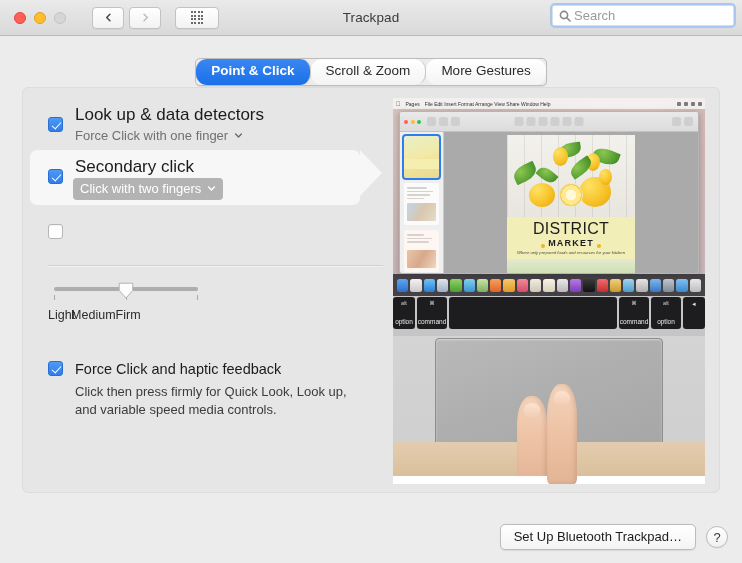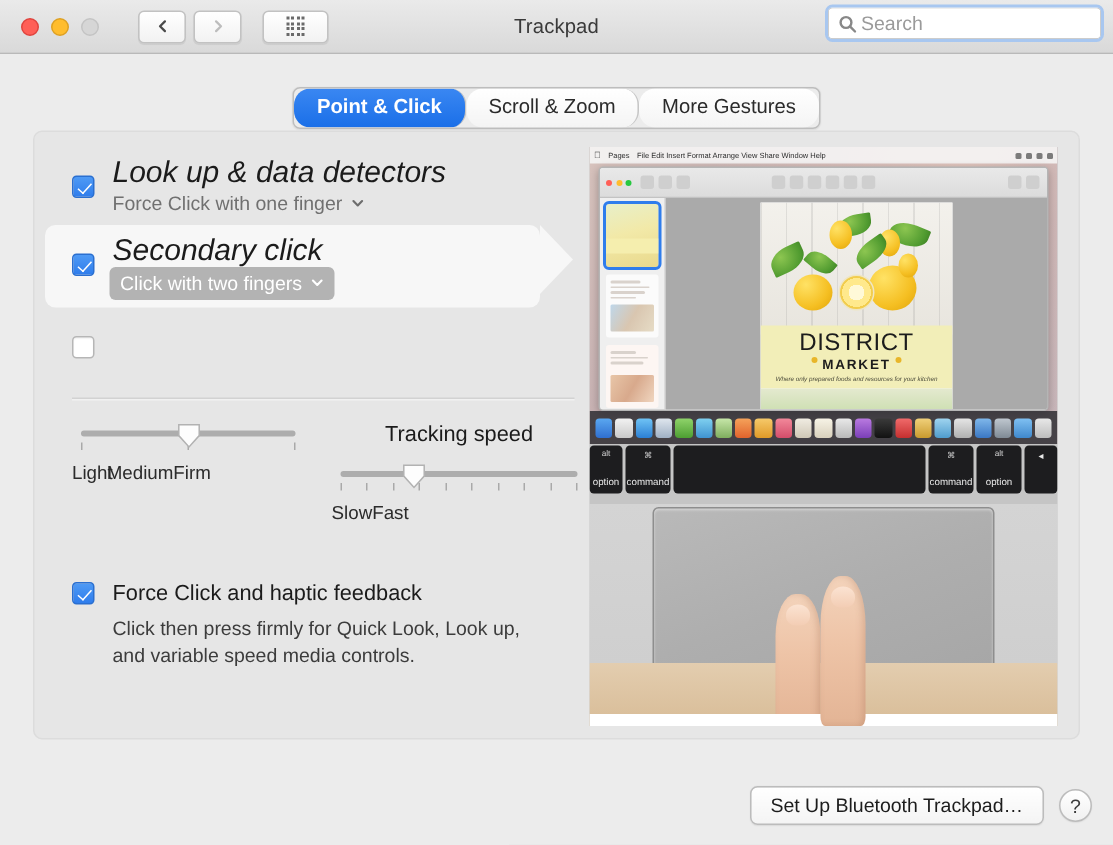--- a/index.html
+++ b/index.html
@@ -208,24 +208,23 @@
     transform: rotate(42deg);
   }
   .checkbox.off {
     background: #ffffff;
     border: 1px solid #b6b6b6;
     box-shadow: inset 0 1px 1px rgba(0,0,0,.05);
   }
 
   .opt-text { margin-left: 12px; padding-top: 2px; }
   .opt-title {
-    font-size: 20px;
+    font-size: 17px;
     color: #1b1b1b;
     line-height: 20px;
-    font-style: italic;
   }
   .opt-sub {
     font-size: 13px;
     color: #707070;
     line-height: 19px;
     margin-top: 1px;
     display: inline-flex;
     align-items: center;
   }
   .popup-arrow {
@@ -458,21 +457,21 @@
     letter-spacing: 0.3px;
     color: #1c1c1c;
     line-height: 16px;
   }
   .poster-sub {
     font-weight: bold;
     font-size: 9px;
     letter-spacing: 1.2px;
     color: #1c1c1c;
     margin-top: 1px;
-    display:flex; align-items:flex-start; gap:3px;
+    display:flex; align-items:flex-end; gap:3px;
   }
   .poster-sub .dot { width:4px;height:4px;border-radius:50%;background:#e8b62a;display:block;}
   .poster-tag {
     font-size: 4.2px;
     color: #4a4a3a;
     margin-top: 2px;
     font-style: italic;
   }
   .poster-bottom {
     position:absolute; left:0; right:0; top:124px; bottom:0;
@@ -713,47 +712,20 @@
             </svg>
           </div>
         </div>
         <div class="slider-labels three">
           <span>Light</span>
           <span>Medium</span>
           <span>Firm</span>
         </div>
       </div>
 
-      <div class="slider-block tracking">
-        <div class="slider-title">Tracking speed</div>
-        <div class="track-area">
-          <div class="track"></div>
-          <div class="ticks">
-            <i></i>
-              <i></i>
-              <i></i>
-              <i></i>
-              <i></i>
-              <i></i>
-              <i></i>
-              <i></i>
-              <i></i>
-              <i></i>
-          </div>
-          <div class="thumb" style="left:33%;">
-            <svg width="16" height="17" viewBox="0 0 16 17">
-              <path d="M1.2 1.2 H14.8 V8.4 L8 16 L1.2 8.4 Z" fill="#fdfdfd" stroke="#b2b2b2" stroke-width="1"></path>
-            </svg>
-          </div>
-        </div>
-        <div class="slider-labels">
-          <span>Slow</span>
-          <span>Fast</span>
-        </div>
-      </div>
     </div>
 
     <div class="force-wrap">
       <div class="cb-wrap">
         <span class="checkbox on"></span>
       </div>
       <div class="opt-text">
         <div class="force-title">Force Click and haptic feedback</div>
         <div class="force-desc">Click then press firmly for Quick Look, Look up, and variable speed media controls.</div>
       </div>

